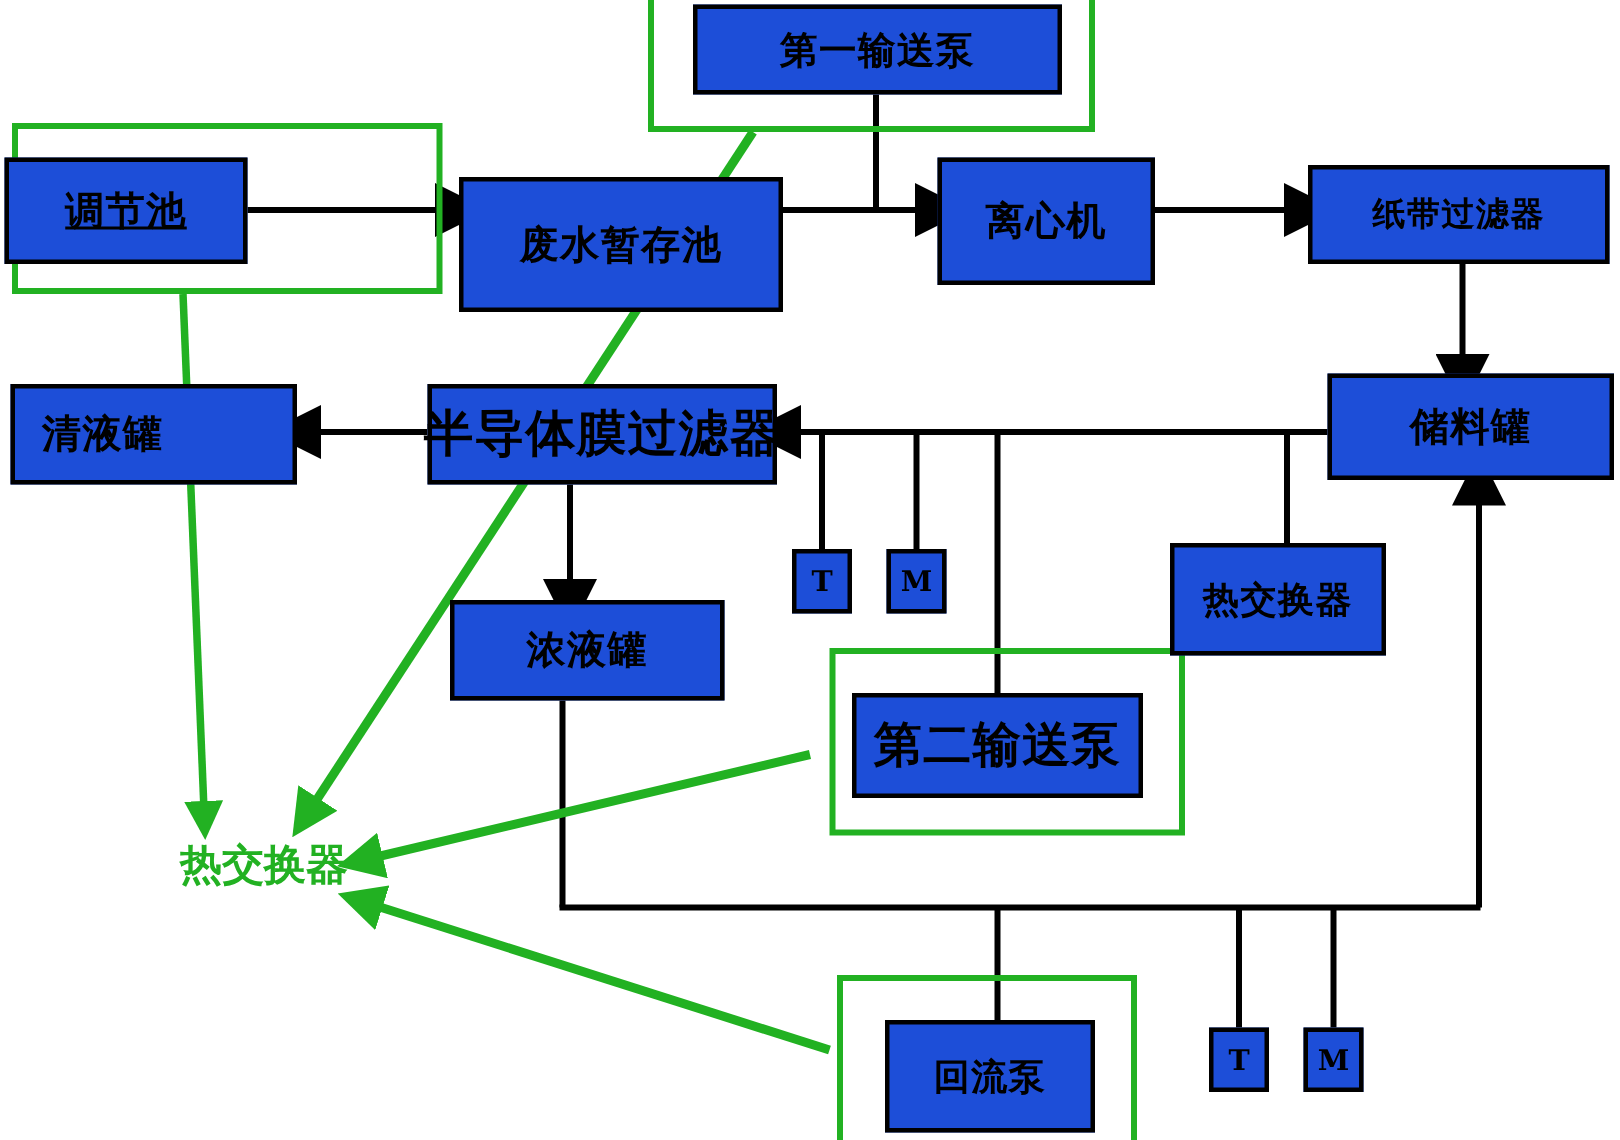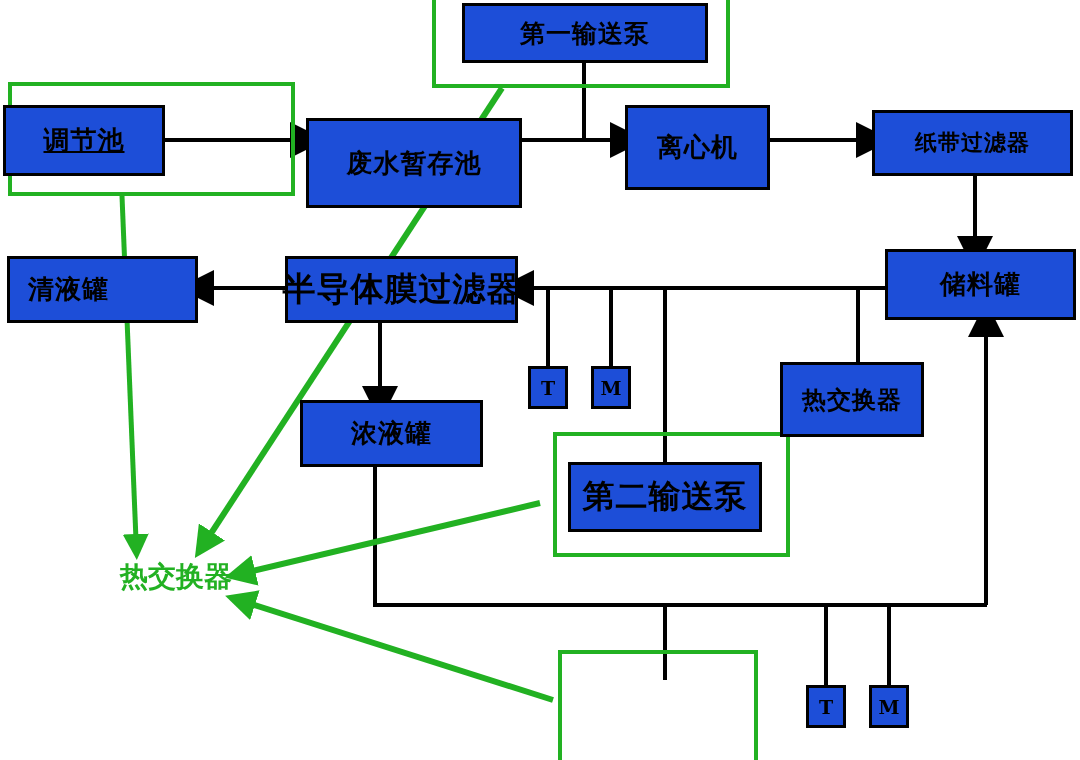--- a/index.html
+++ b/index.html
@@ -135,20 +135,21 @@
   <div class="node" style="left:7px; top:256px; width:191px; height:67px; font-size:26px; justify-content:flex-start; padding-left:18px;">清液罐</div>
 
   <div class="node" style="left:285px; top:256px; width:233px; height:67px; font-size:33px;">半导体膜过滤器</div>
 
   <div class="node" style="left:300px; top:400px; width:183px; height:67px; font-size:26px;">浓液罐</div>
 
   <div class="node" style="left:780px; top:362px; width:144px; height:75px; font-size:24px;">热交换器</div>
 
   <div class="node" style="left:568px; top:462px; width:194px; height:70px; font-size:32px;">第二输送泵</div>
 
+  <div class="node" style="left:590px; top:680px; width:140px; height:75px; font-size:24px;">回流泵</div>
 
   <div class="node sensor" style="left:528px; top:366px; width:40px; height:43px;">T</div>
 
   <div class="node sensor" style="left:591px; top:366px; width:40px; height:43px;">M</div>
 
   <div class="node sensor" style="left:806px; top:685px; width:40px; height:43px;">T</div>
 
   <div class="node sensor" style="left:869px; top:685px; width:40px; height:43px;">M</div>
 
   <div class="green-label" style="left:120px; top:558px; font-size:28px;">热交换器</div>

